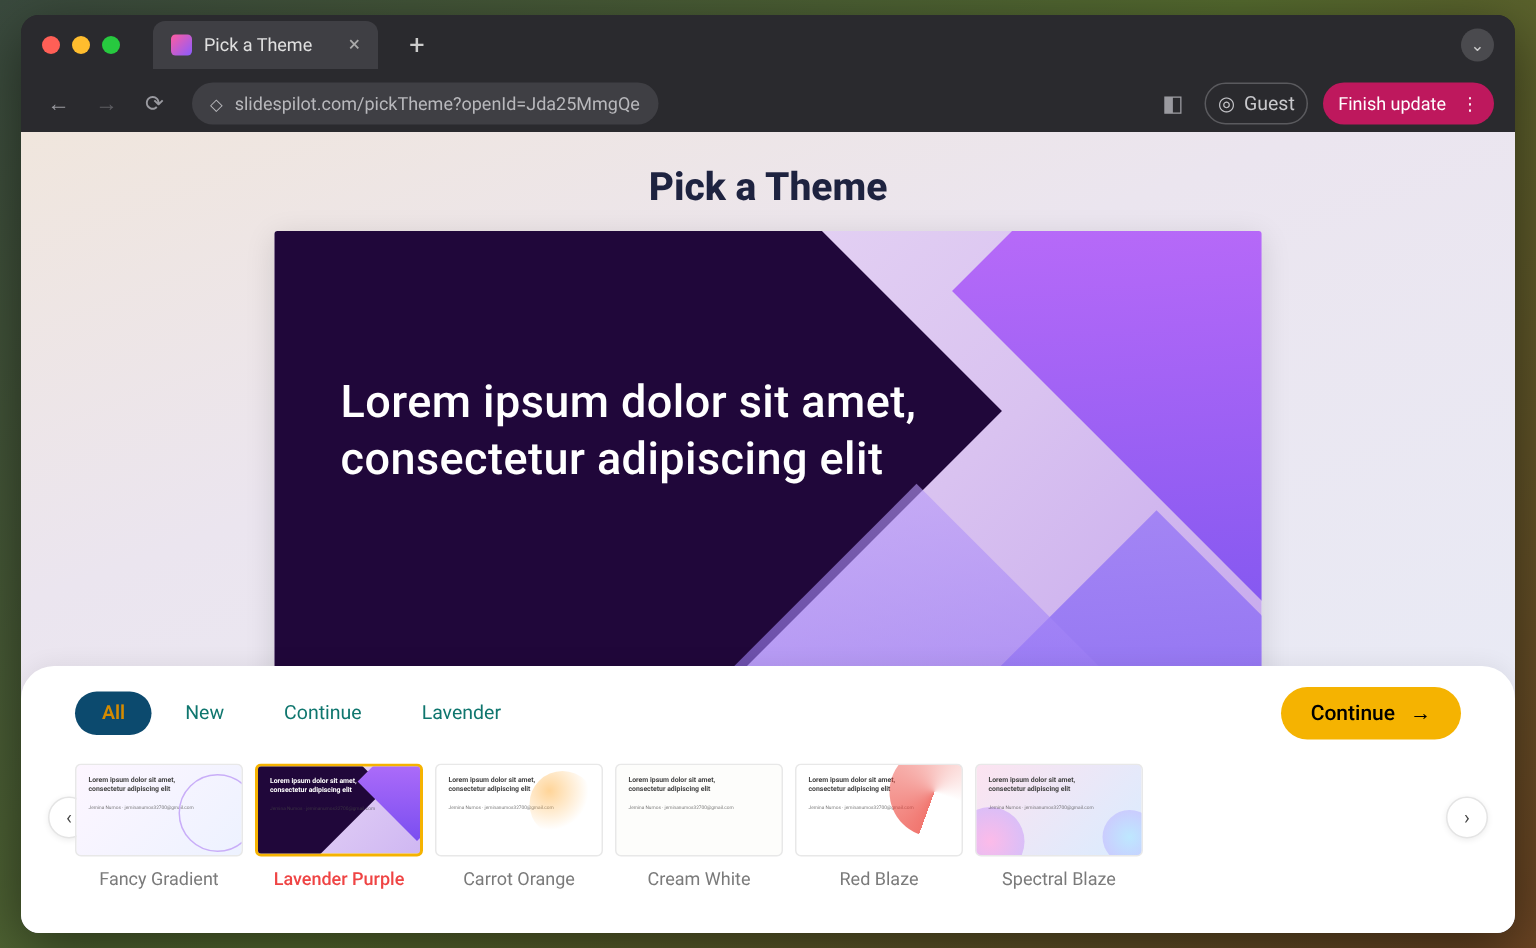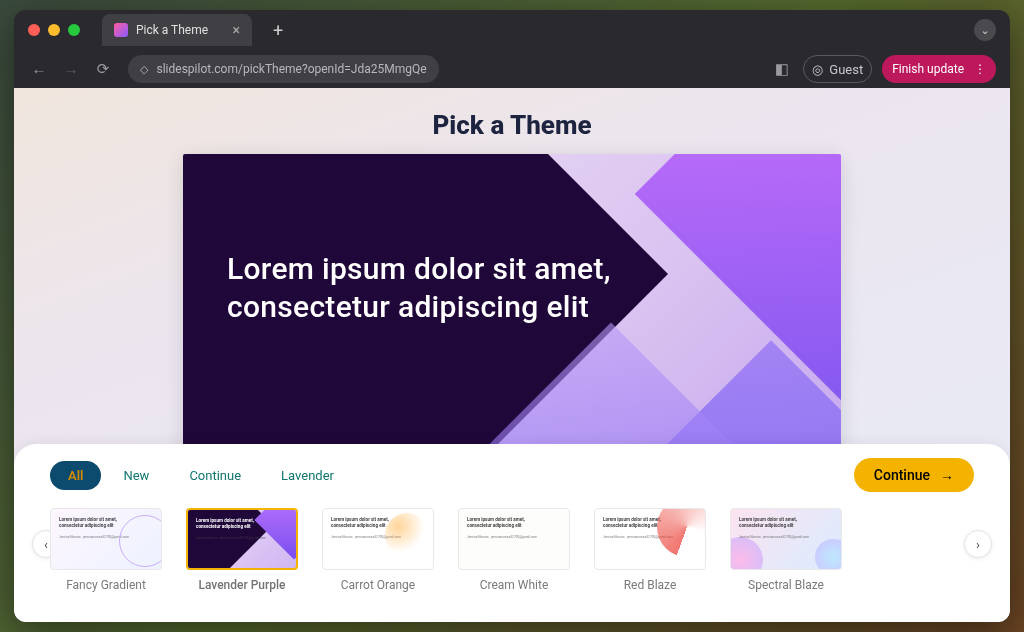--- a/index.html
+++ b/index.html
@@ -44,26 +44,26 @@
 
   
   .panel { position: absolute; left: 0; right: 0; bottom: 0; height: 178px; background: #fff; border-radius: 22px 22px 12px 12px; box-shadow: 0 -2px 14px rgba(0,0,0,0.06); padding: 14px 36px 0; }
   .panel-top { display: flex; align-items: center; }
   .filters { display: flex; gap: 4px; }
   .filter { padding: 7px 18px; border-radius: 18px; font-size: 13px; color: #0f766e; cursor: pointer; }
   .filter.active { background: #0c4a6e; color: #d58b00; font-weight: 600; }
   .continue { margin-left: auto; background: #f5b301; color: #000000; font-size: 14px; font-weight: 500; padding: 9px 20px; border-radius: 22px; display: flex; align-items: center; gap: 10px; }
 
   .carousel { position: relative; margin-top: 16px; }
-  .thumbs { display: flex; gap: 24px; overflow: hidden; }
+  .thumbs { display: flex; gap: 8px; overflow: hidden; }
   .thumb { flex: 0 0 112px; display: flex; flex-direction: column; align-items: center; gap: 8px; }
   .thumb .card { width: 112px; height: 62px; border-radius: 4px; background: #fafafa; border: 1px solid #e8e8e8; position: relative; overflow: hidden; font-size: 4.2px; color: #444; padding: 8px 8px; line-height: 1.3; }
   .thumb.selected .card { border: 2px solid #f5b301; }
   .thumb .label { font-size: 12px; color: #7a7a7a; white-space: nowrap; }
-  .thumb.selected .label { color: #737373; font-weight: 500; }
+  .thumb.selected .label { color: #ef4444; font-weight: 500; }
 
   
   .c-gradient { background: linear-gradient(135deg,#fdf6ff,#edf2ff) !important; }
   .c-gradient::after { content:""; position:absolute; right:-10px; top:6px; width:50px; height:50px; border:1px solid #c9aef8; border-radius:50%; }
   .c-lavender { background: linear-gradient(135deg,#ecdcf7,#cfb7f2) !important; }
   .c-lavender::before { content:""; position:absolute; width:130px;height:130px;background:#20073a; transform:rotate(45deg); top:-50px; left:-72px; }
   .c-lavender::after { content:""; position:absolute; width:56px;height:56px; background:linear-gradient(135deg,#c87cff,#7a4ef0); transform:rotate(45deg); top:-18px; right:-26px; }
   .c-lavender .mini-txt { position:relative; color:#fff; }
   .c-orange { background:#fff !important; }
   .c-orange::after { content:""; position:absolute; right:4px; top:4px; width:44px; height:44px; background: radial-gradient(circle at 30% 30%, rgba(255,170,50,.5), transparent 60%); border-radius:50%; }

